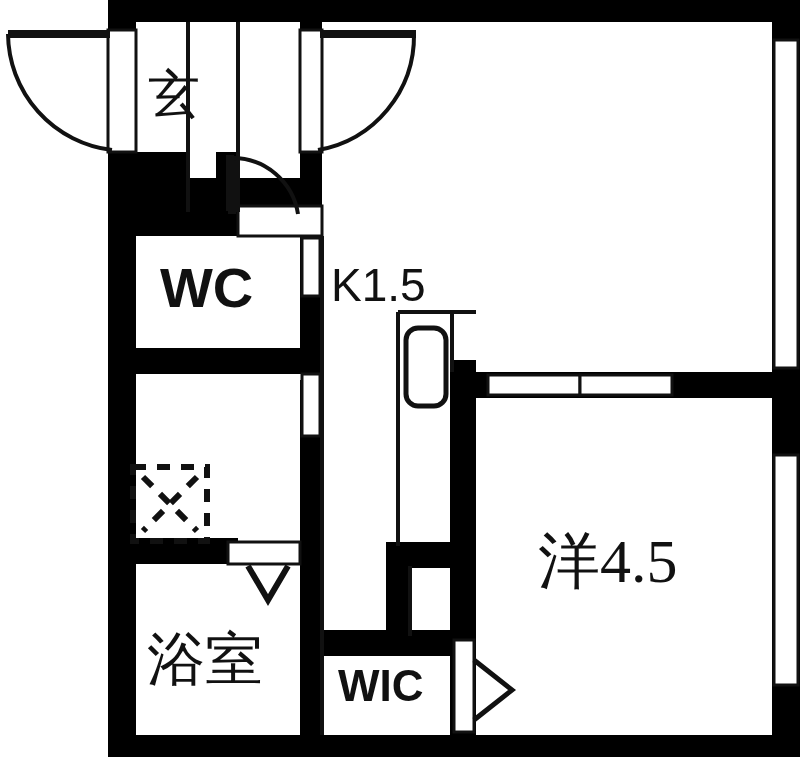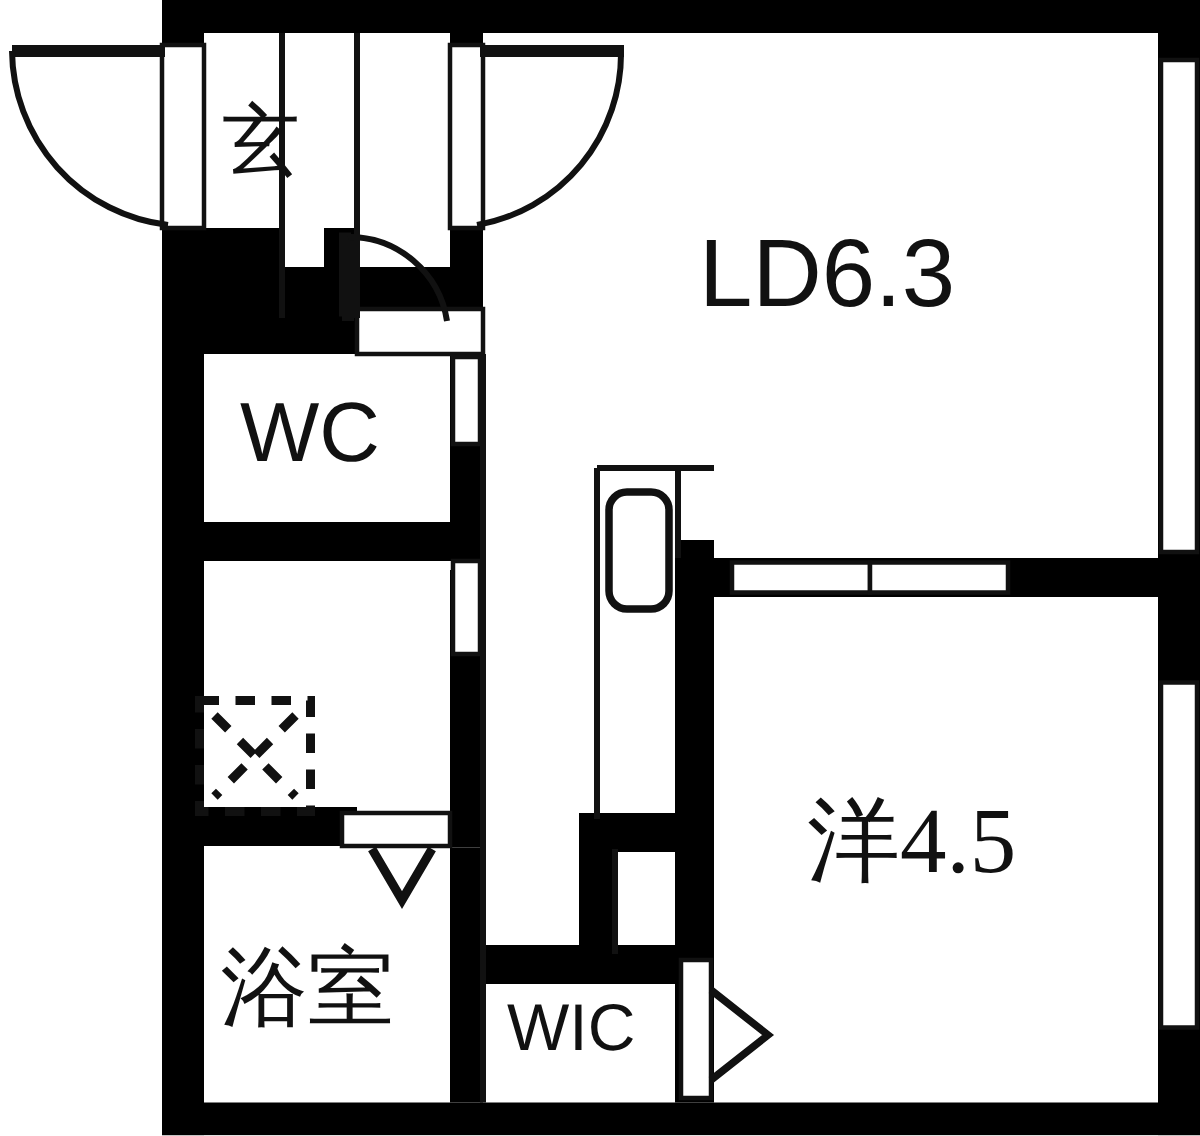--- a/index.html
+++ b/index.html
@@ -154,25 +154,25 @@
       <g fill="none" stroke="#111111" stroke-width="6" stroke-dasharray="13 11" stroke-linecap="butt">
         <rect x="133" y="467" width="74" height="74"></rect>
         <path d="M 143 477 L 197 531"></path>
         <path d="M 197 477 L 143 531"></path>
       </g>
     </g>
   </svg>
 
   <div class="room-label" style="left:148px; top:68px; font-size:52px;">玄</div>
 
-  <div class="room-label" style="left:160px; top:260px; font-size:56px;">WC</div>
+  <div class="room-label" style="left:160px; top:260px; font-size:56px;font-weight:bold;">WC</div>
 
 
   <div class="room-label" style="left:147px; top:608px; font-size:58px;margin-top:22px;">浴室</div>
 
+  <div class="room-label" style="left:331px; top:262px; font-size:46px;">K1.5</div>
 
-  <div class="room-label" style="left:466px; top:150px; font-size:64px;">LD6.3</div>
 
   <div class="room-label" style="left:538px; top:530px; font-size:62px;font-family:Liberation Serif, serif;">洋4.5</div>
 
-  <div class="room-label" style="left:338px; top:664px; font-size:44px;">WIC</div>
+  <div class="room-label" style="left:338px; top:664px; font-size:44px;font-weight:bold;">WIC</div>
 
 </div>
 
 </body></html>

